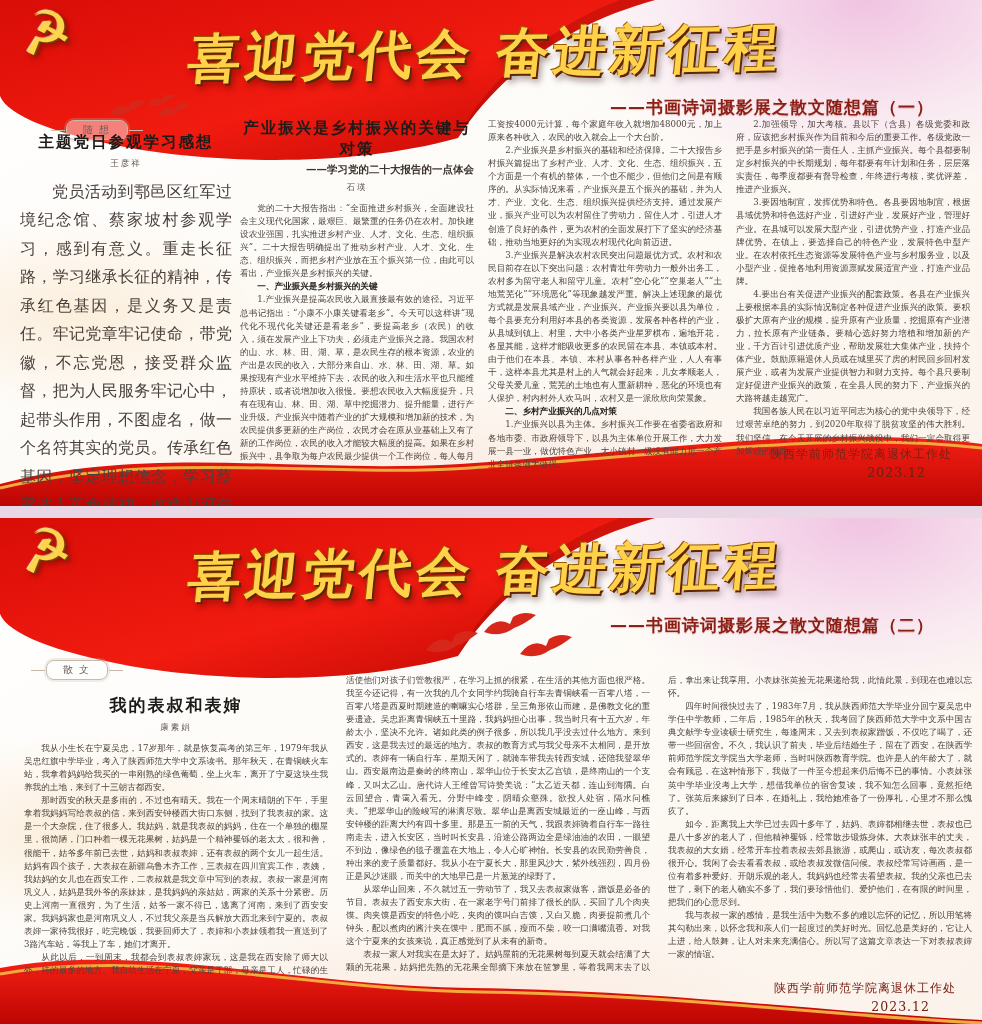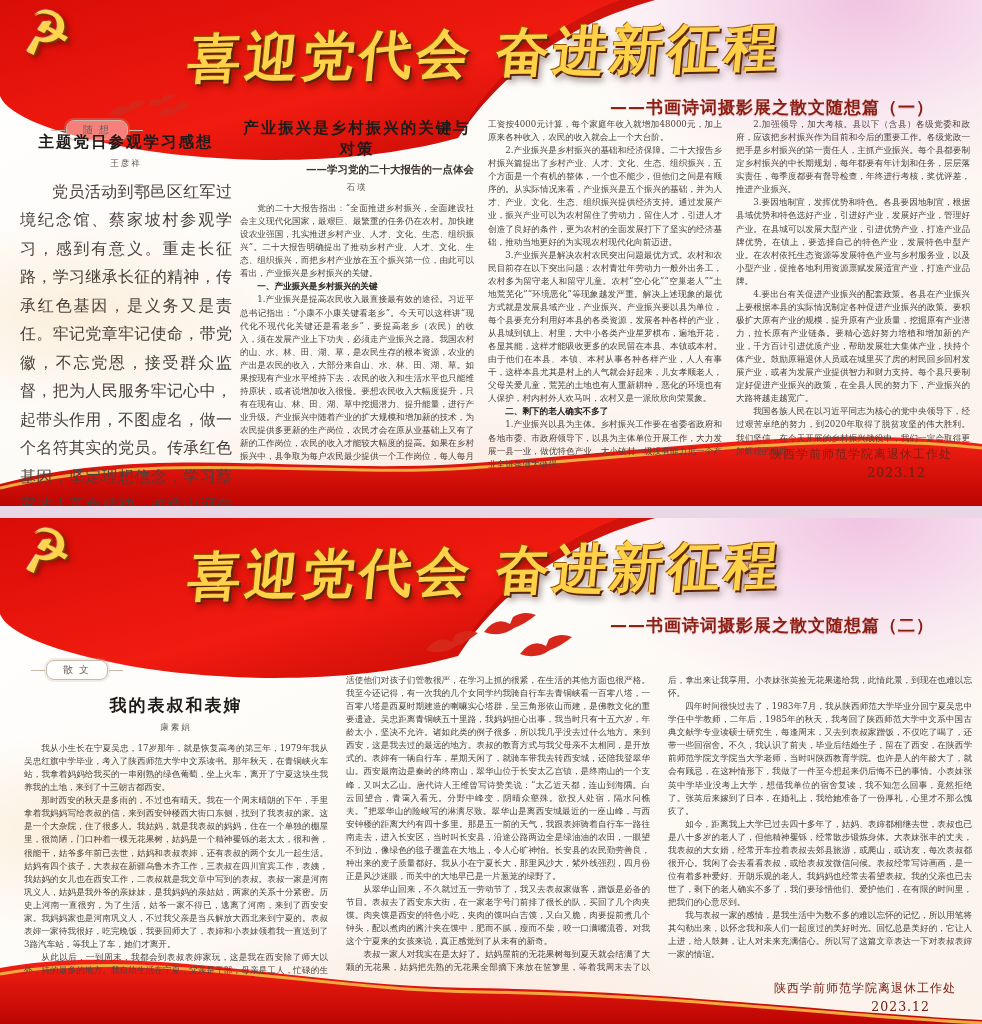--- a/index.html
+++ b/index.html
@@ -132,21 +132,21 @@
     <div class="essay2">
       <h2 class="e-title">产业振兴是乡村振兴的关键与对策</h2>
       <div class="e-subtitle">——学习党的二十大报告的一点体会</div>
       <div class="e-author">石瑛</div>
       <div>
           <p class="para">党的二十大报告指出：“全面推进乡村振兴，全面建设社会主义现代化国家，最艰巨、最繁重的任务仍在农村。加快建设农业强国，扎实推进乡村产业、人才、文化、生态、组织振兴”。二十大报告明确提出了推动乡村产业、人才、文化、生态、组织振兴，而把乡村产业放在五个振兴第一位，由此可以看出，产业振兴是乡村振兴的关键。</p>
           <p class="para para-bold">一、产业振兴是乡村振兴的关键</p>
           <p class="para">1.产业振兴是提高农民收入最直接最有效的途径。习近平总书记指出：“小康不小康关键看老乡”。今天可以这样讲“现代化不现代化关键还是看老乡”，要提高老乡（农民）的收入，须在发展产业上下功夫，必须走产业振兴之路。我国农村的山、水、林、田、湖、草，是农民生存的根本资源，农业的产出是农民的收入，大部分来自山、水、林、田、湖、草。如果按现有产业水平维持下去，农民的收入和生活水平也只能维持原状，或者说增加收入很慢。要想农民收入大幅度提升，只有在现有山、林、田、湖、草中挖掘潜力、提升能量，进行产业升级。产业振兴中随着产业的扩大规模和增加新的技术，为农民提供多更新的生产岗位，农民才会在原从业基础上又有了新的工作岗位，农民的收入才能较大幅度的提高。如果在乡村振兴中，县争取为每户农民最少提供一个工作岗位，每人每月工资按4000元计算，每个家庭年收入就增加48000元，加上原来各种收入，农民的收入就会上一个大台阶。</p>
           <p class="para">2.产业振兴是乡村振兴的基础和经济保障。二十大报告乡村振兴篇提出了乡村产业、人才、文化、生态、组织振兴，五个方面是一个有机的整体，一个也不能少，但他们之间是有顺序的。从实际情况来看，产业振兴是五个振兴的基础，并为人才、产业、文化、生态、组织振兴提供经济支持。通过发展产业，振兴产业可以为农村留住了劳动力，留住人才，引进人才创造了良好的条件，更为农村的全面发展打下了坚实的经济基础，推动当地更好的为实现农村现代化向前迈进。</p>
           <p class="para">3.产业振兴是解决农村农民突出问题最优方式。农村和农民目前存在以下突出问题：农村青壮年劳动力一般外出务工，农村多为留守老人和留守儿童。农村“空心化”“空巢老人”“土地荒芜化”“环境恶化”等现象越发严重。解决上述现象的最优方式就是发展县域产业，产业振兴。产业振兴要以县为单位，每个县要充分利用好本县的各类资源，发展各种各样的产业，从县城到镇上、村里，大中小各类产业星罗棋布，遍地开花，各显其能，这样才能吸收更多的农民留在本县、本镇或本村。由于他们在本县、本镇、本村从事各种各样产业，人人有事干，这样本县尤其是村上的人气就会好起来，儿女孝顺老人，父母关爱儿童，荒芜的土地也有人重新耕种，恶化的环境也有人保护，村内村外人欢马叫，农村又是一派欣欣向荣景象。</p>
-          <p class="para para-bold">二、剩下的老人确实不多了</p>
+          <p class="para para-bold">二、乡村产业振兴的几点对策</p>
           <p class="para">1.产业振兴以县为主体。乡村振兴工作要在省委省政府和各地市委、市政府领导下，以县为主体单位开展工作，大力发展一县一业，做优特色产业，大小镇村一级没有能力把一个产业全链条做大做强。</p>
           <p class="para">2.加强领导，加大考核。县以下（含县）各级党委和政府，应该把乡村振兴作为目前和今后的重要工作。各级党政一把手是乡村振兴的第一责任人，主抓产业振兴。每个县都要制定乡村振兴的中长期规划，每年都要有年计划和任务，层层落实责任，每季度都要有督导检查，年终进行考核，奖优评差，推进产业振兴。</p>
           <p class="para">3.要因地制宜，发挥优势和特色。各县要因地制宜，根据县域优势和特色选好产业，引进好产业，发展好产业，管理好产业。在县城可以发展大型产业，引进优势产业，打造产业品牌优势。在镇上，要选择自己的特色产业，发展特色中型产业。在农村依托生态资源等发展特色产业与乡村服务业，以及小型产业，促推各地利用资源禀赋发展适宜产业，打造产业品牌。</p>
           <p class="para">4.要出台有关促进产业振兴的配套政策。各县在产业振兴上要根据本县的实际情况制定各种促进产业振兴的政策。要积极扩大原有产业的规模，提升原有产业质量，挖掘原有产业潜力，拉长原有产业链条。要精心选好努力培植和增加新的产业，千方百计引进优质产业，帮助发展壮大集体产业，扶持个体产业。鼓励原籍退休人员或在城里买了房的村民回乡回村发展产业，或者为发展产业提供智力和财力支持。每个县只要制定好促进产业振兴的政策，在全县人民的努力下，产业振兴的大路将越走越宽广。</p>
           <p class="para">我国各族人民在以习近平同志为核心的党中央领导下，经过艰苦卓绝的努力，到2020年取得了脱贫攻坚的伟大胜利。我们坚信，在今天开展的乡村振兴战役中，我们一定会取得更加辉煌的成就。</p>
         </div>
     </div>
   </div>
 
   <div class="signature sig1">

